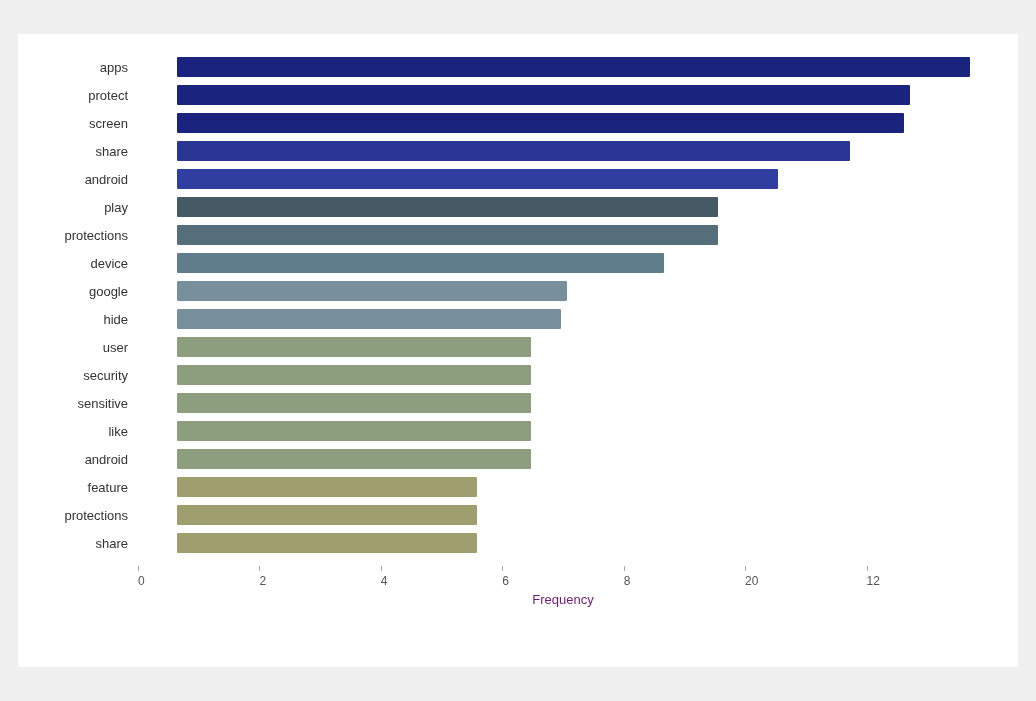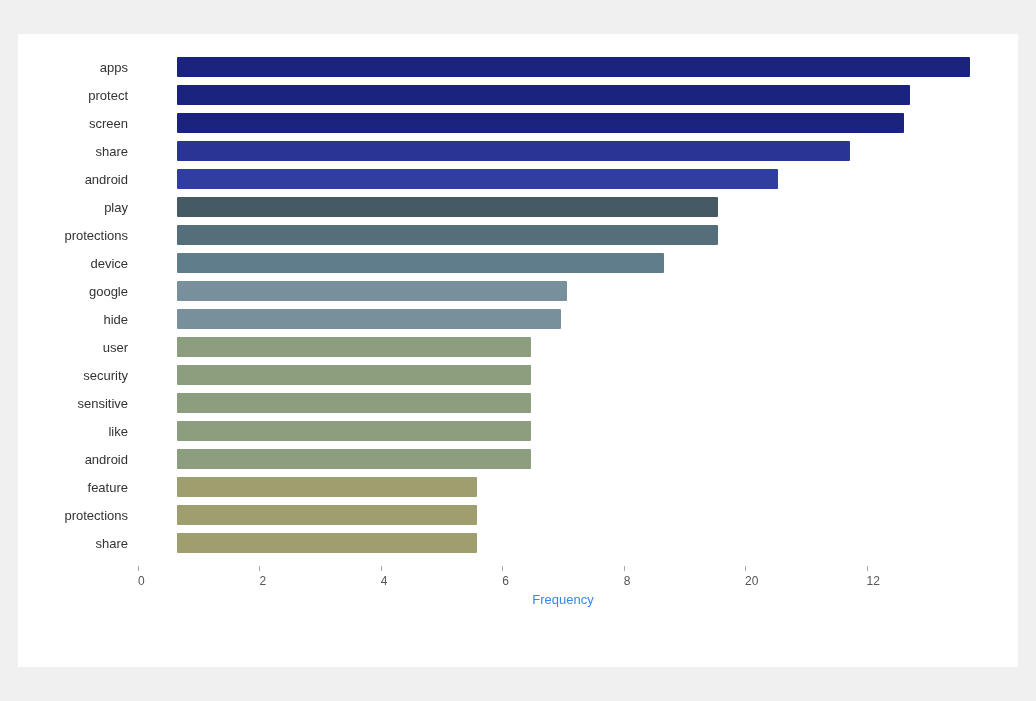--- a/index.html
+++ b/index.html
@@ -75,21 +75,21 @@
     }
     .x-tick-line {
       height: 5px;
       width: 1px;
       background: #aaa;
       margin-bottom: 3px;
     }
     .x-axis-label {
       text-align: center;
       font-size: 13px;
-      color: #3b82f6;
+      color: #701a75;
       margin-top: 4px;
       margin-left: 90px;
     }
   </style>
 </head>
 <body>
 
 <div class="chart-container">
 
   <div class="chart-area" id="chart-area">

